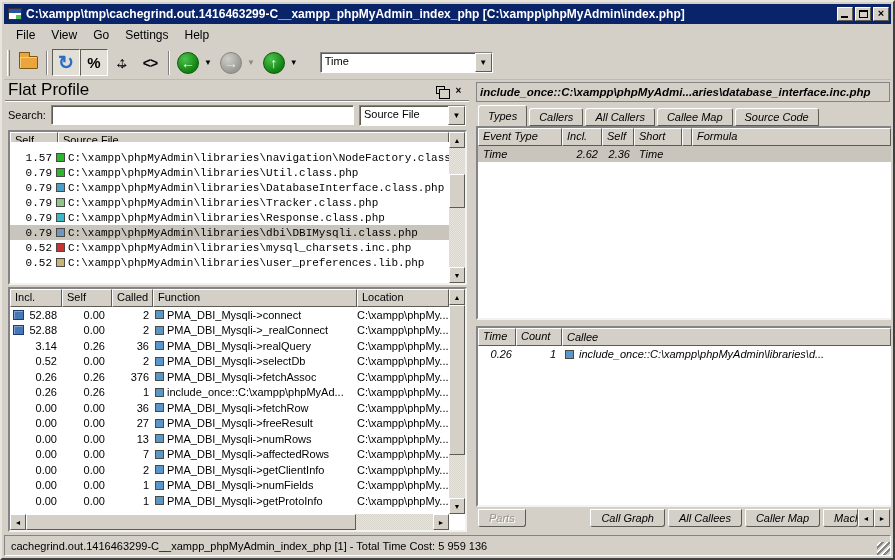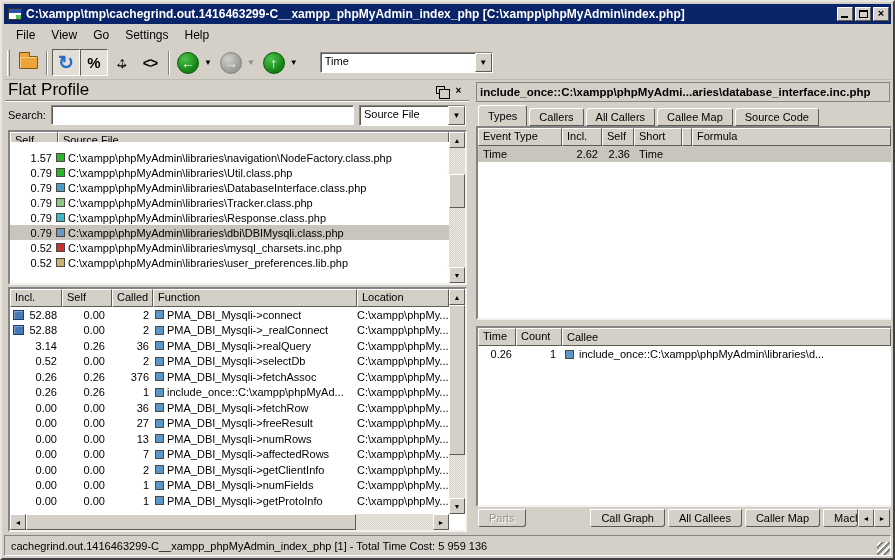--- a/index.html
+++ b/index.html
@@ -41,21 +41,21 @@
   .caret.dis { color:#8a8880; }
   .combo { display:flex; height:21px; border:1px solid; border-color:#848484 #fff #fff #848484; box-shadow:inset 1px 1px 0 #5c5c54; background:#fff; align-items:stretch; }
   .combo .cval { flex:1; padding:2px 4px; font-size:11px; white-space:nowrap; overflow:hidden; }
   .combo .cbtn { width:17px; background:#d4d0c8; border:1px solid; border-color:#fff #5c5c54 #5c5c54 #fff; display:flex; align-items:center; justify-content:center; font-size:8px; }
   .combo-toolbar { width:173px; margin-left:17px; }
 
   
   .main { flex:1; display:flex; overflow:hidden; }
   .dock { width:466px; flex:0 0 auto; position:relative; }
   .splitter { width:5px; flex:0 0 auto; }
-  .rpane { flex:1; position:relative; }
+  .rpane { flex:1; position:relative;font-style:italic; }
 
   
   .dockhead { height:20px; display:flex; align-items:center; padding:0 4px; }
   .dockhead .dtitle { flex:1; font-size:17px; }
   .dockbtn { width:15px; height:14px; display:flex; align-items:center; justify-content:center; margin-left:3px; font-size:10px; }
   .i-float { width:9px; height:8px; border:1px solid #000; position:relative; background:#d4d0c8; }
   .i-float:before { content:""; position:absolute; left:2px; top:2px; width:9px; height:8px; border:1px solid #000; background:#d4d0c8; }
   .docksep { height:0; border-top:1px solid #808080; border-bottom:1px solid #fff; margin:0 1px; }
   .searchrow { height:26px; display:flex; align-items:center; padding:0 4px; }
   .searchrow label { margin-right:5px; }
@@ -64,21 +64,21 @@
 
   .framebox { position:absolute; background:#fff; border:2px solid; border-color:#848484 #f4f2ee #f4f2ee #848484; box-shadow:inset 1px 1px 0 #404040; display:flex; }
   #fileFrame { left:4px; top:50px; width:459px; height:155px; }
   #funcFrame { left:4px; top:207px; width:459px; height:245px; }
 
   .listcol { flex:1; display:flex; flex-direction:column; overflow:hidden; position:relative; }
   .hrow { display:flex; flex:0 0 18px; }
   .hcell { background:#d4d0c8; border:1px solid; border-color:#fff #5c5c54 #5c5c54 #fff; padding:1px 4px; font-size:11px; white-space:nowrap; overflow:hidden; }
   .rowsarea { flex:1; overflow:hidden; position:relative; background:#fff; }
 
-  .frow { display:flex; align-items:center; height:15px; white-space:nowrap; }
+  .frow { display:flex; align-items:center; height:15px; white-space:nowrap;font-family:Liberation Mono, monospace; }
   .frow.sel { background:#c9c5bc; }
   .fval { width:42px; text-align:right; flex:0 0 auto; }
   .sq { width:9px; height:9px; border:1px solid #4a4a42; margin:0 3px 0 4px; flex:0 0 auto; }
   .fpath { overflow:hidden; white-space:nowrap; }
 
   .vscroll { width:16px; flex:0 0 auto; background:#e2dfd8; display:flex; flex-direction:column; }
   .sbtn { height:16px; background:#d4d0c8; border:1px solid; border-color:#fff #5c5c54 #5c5c54 #fff; font-size:7px; display:flex; align-items:center; justify-content:center; flex:0 0 auto; }
   .strack { flex:1; position:relative; background:repeating-conic-gradient(#e8e5de 0 25%, #d8d5cd 0 50%) 0 0/2px 2px; }
   .sthumb { position:absolute; left:0; width:16px; background:#d4d0c8; border:1px solid; border-color:#fff #5c5c54 #5c5c54 #fff; }
   .hscroll { position:absolute; left:0; right:0; bottom:0; height:16px; display:flex; background:repeating-conic-gradient(#e8e5de 0 25%, #d8d5cd 0 50%) 0 0/2px 2px; }

